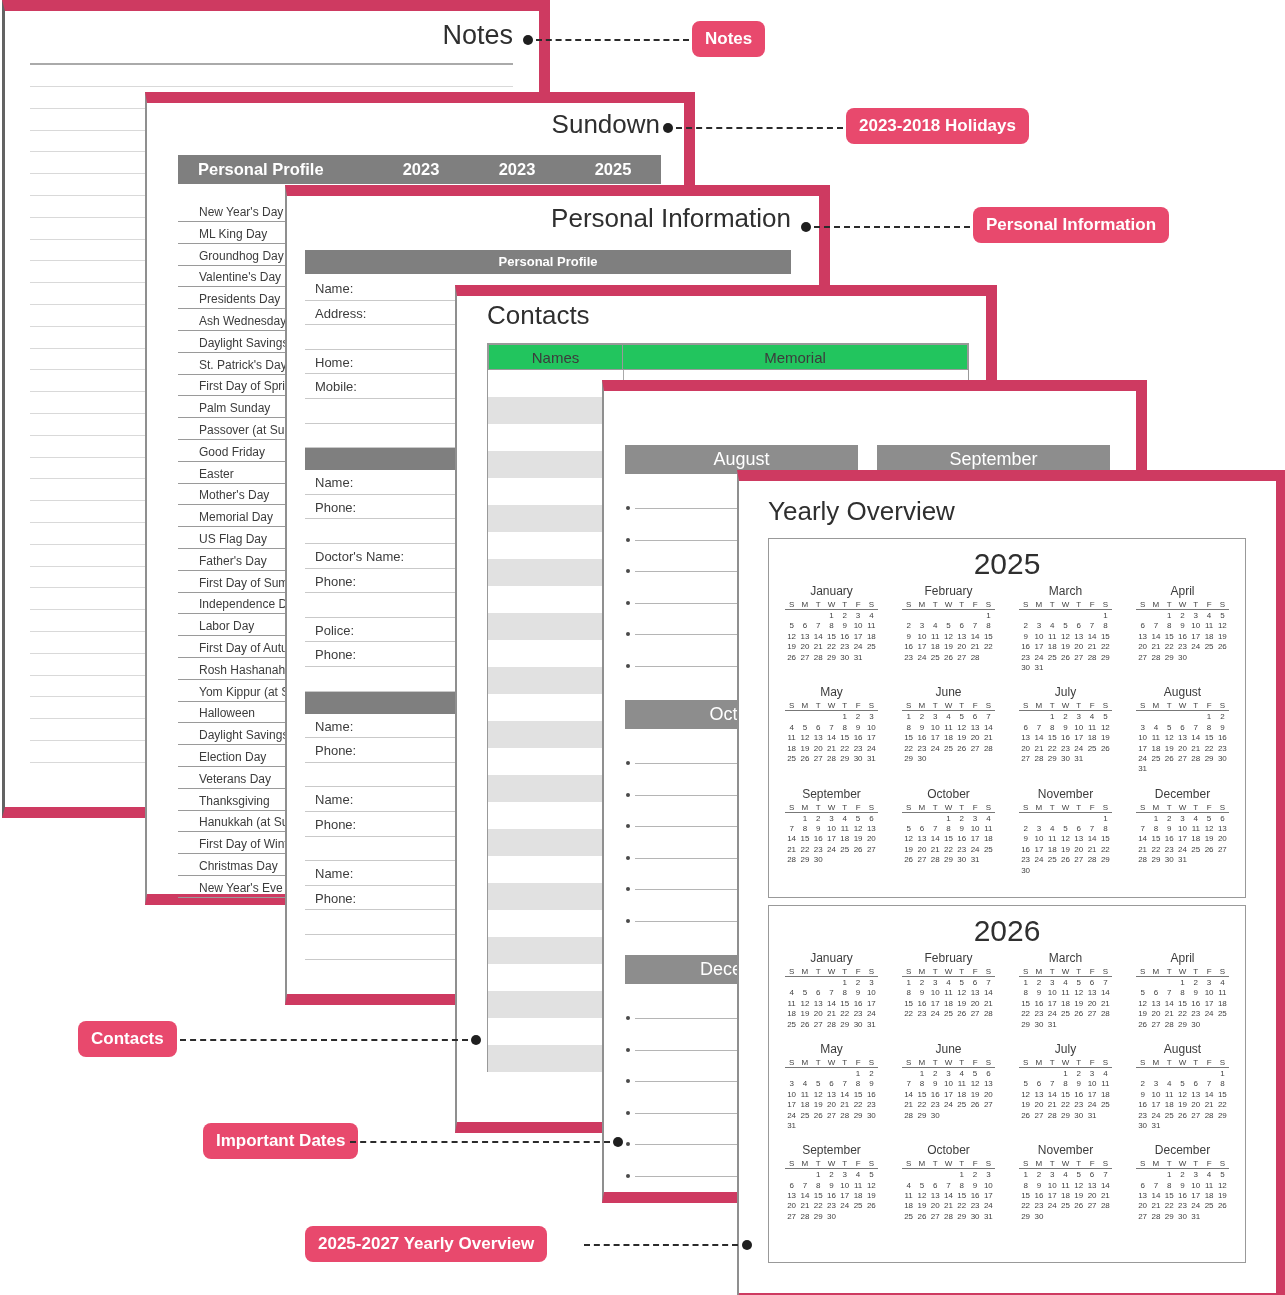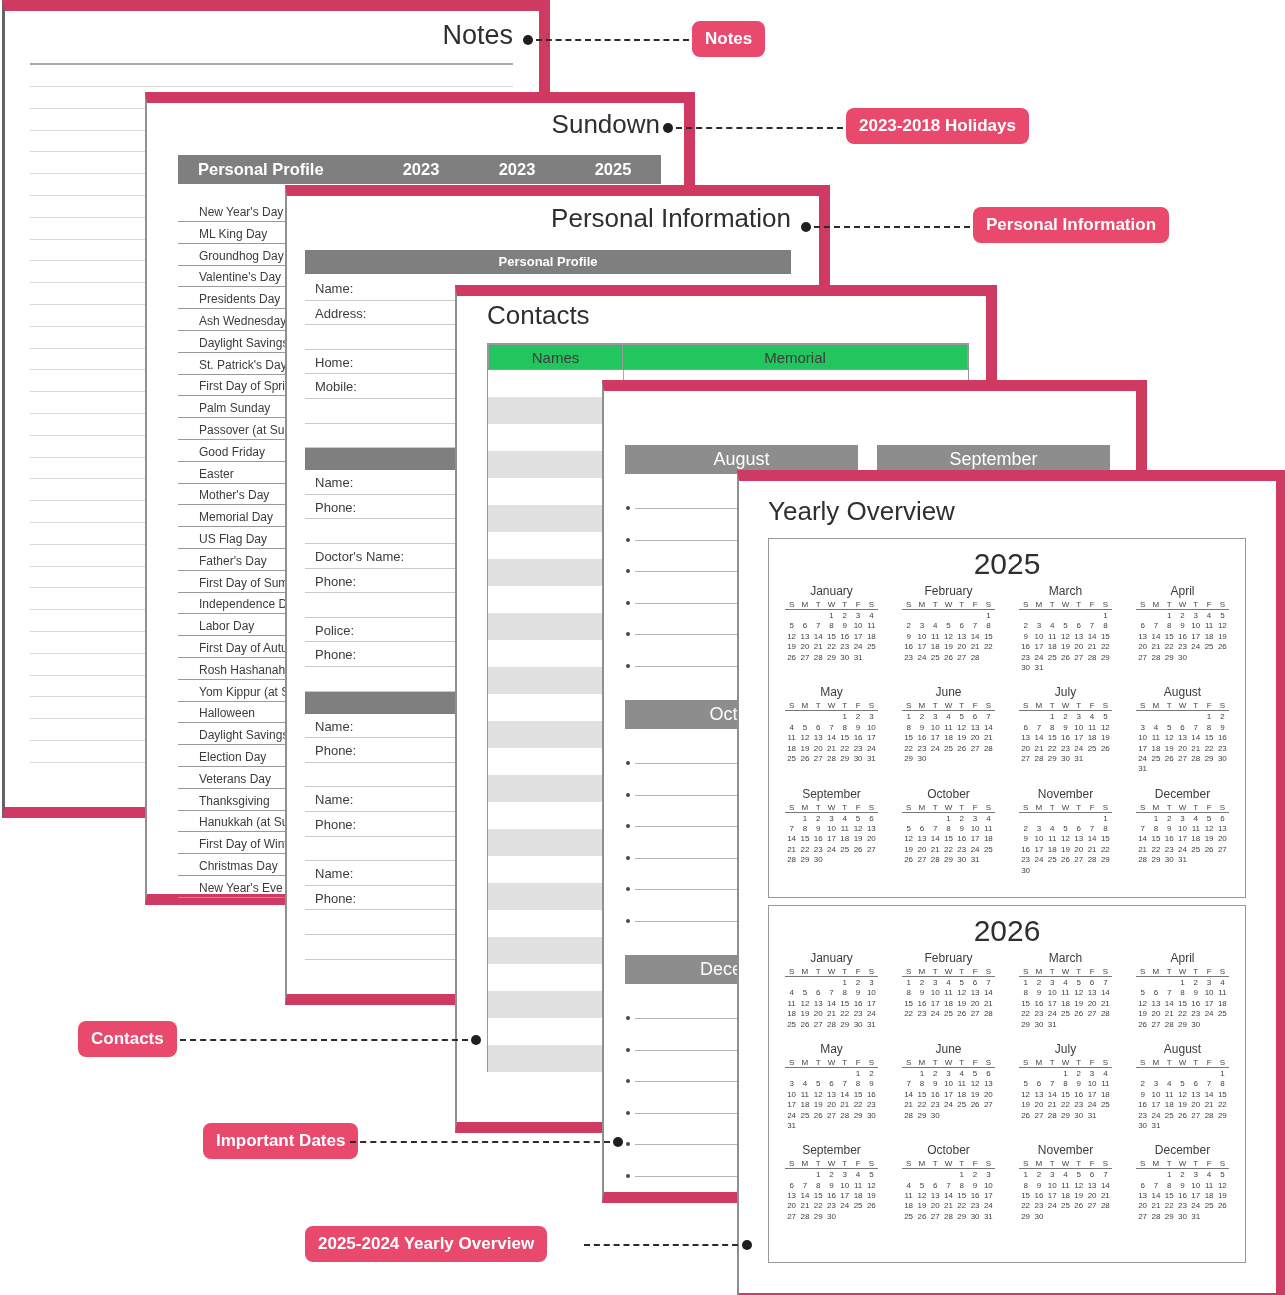--- a/index.html
+++ b/index.html
@@ -1415,17 +1415,17 @@
   <div class="clabel" style="left:973px;top:207px;">Personal Information</div>
 
   <div class="clabel" style="left:78px;top:1021px;">Contacts</div>
   <div class="dash" style="left:180px;top:1039px;width:288px;"></div>
   <div class="dot" style="left:471px;top:1035px;"></div>
 
   <div class="clabel" style="left:203px;top:1123px;">Important Dates</div>
   <div class="dash" style="left:350px;top:1141px;width:260px;"></div>
   <div class="dot" style="left:613px;top:1137px;"></div>
 
-  <div class="clabel" style="left:305px;top:1226px;">2025-2024 Yearly Overview</div>
+  <div class="clabel" style="left:305px;top:1226px;">2025-2027 Yearly Overview</div>
   <div class="dash" style="left:584px;top:1244px;width:154px;"></div>
   <div class="dot" style="left:742px;top:1240px;"></div>
 
 </div>
 
 </body></html>

